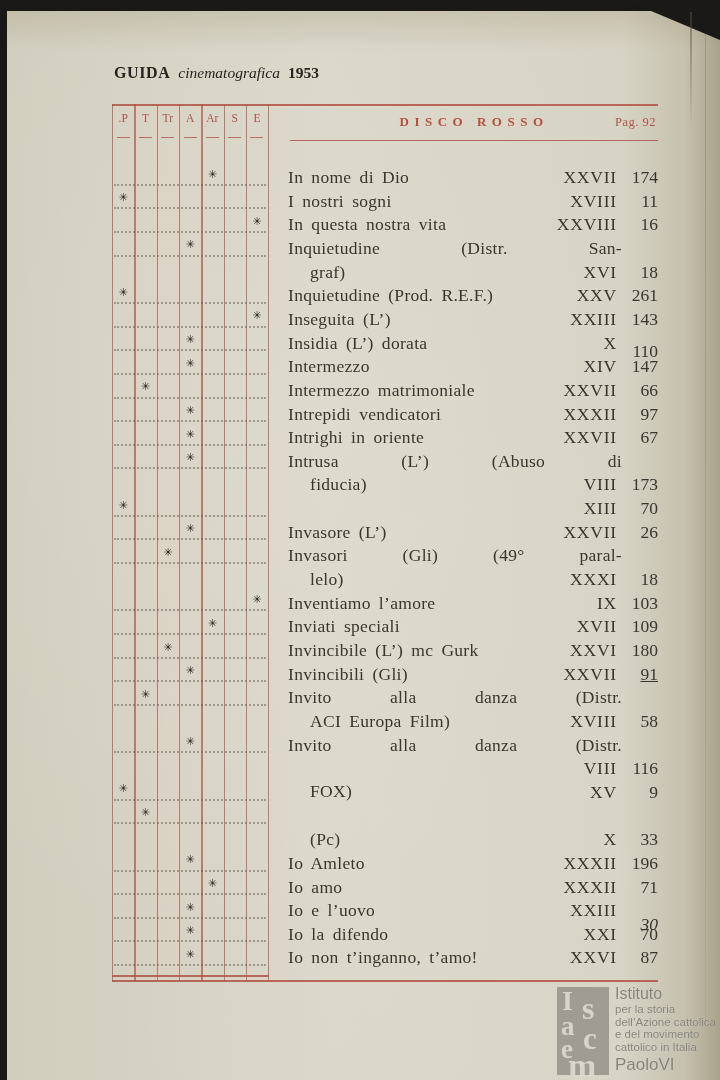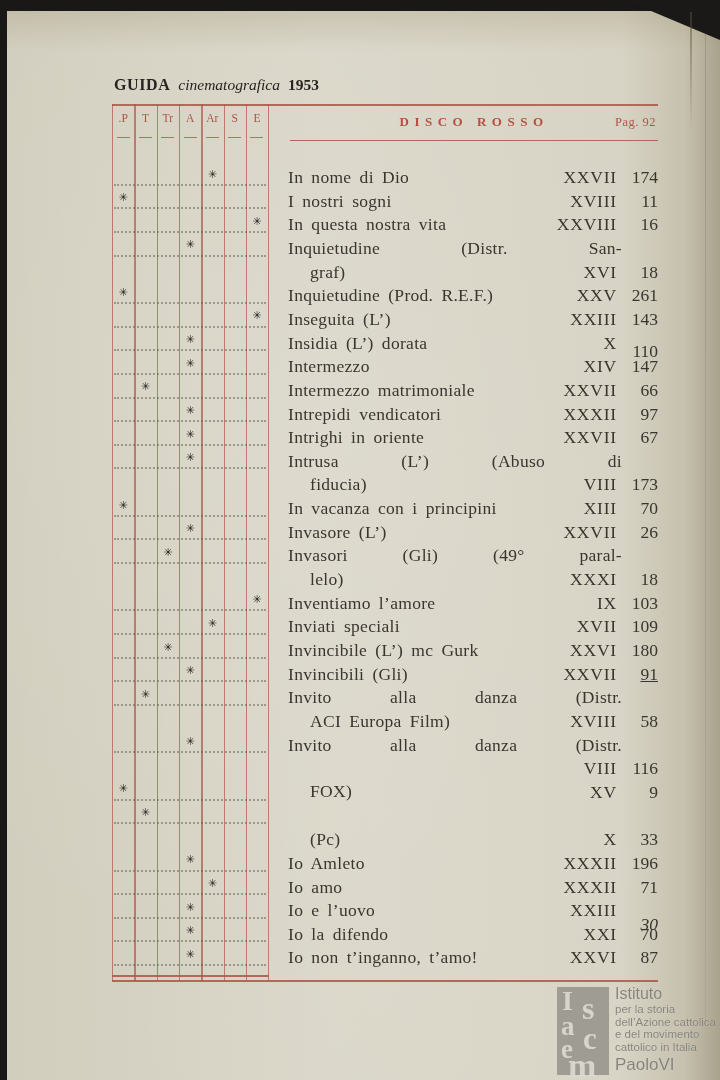--- a/index.html
+++ b/index.html
@@ -15,21 +15,21 @@
   .paper-topshade{position:absolute;left:7px;top:11px;right:0;height:40px;
     background:linear-gradient(to bottom,rgba(150,135,100,0.25),rgba(150,135,100,0));}
   .corner-dark{position:absolute;top:0;right:0;width:95px;height:40px;background:#1b1917;
     clip-path:polygon(0 0,100% 0,100% 100%);}
   .fold-crease{position:absolute;right:28px;top:12px;width:2px;height:118px;
     background:linear-gradient(to bottom,rgba(88,76,58,0.55),rgba(88,76,58,0));}
   .edge-line{position:absolute;right:14px;top:34px;width:1px;height:990px;
     background:linear-gradient(to bottom,rgba(120,108,86,0.35),rgba(120,108,86,0.12));}
 
   
-  .book-title{position:absolute;left:114px;top:64px;color:#262320;white-space:nowrap;margin-top:12px;}
+  .book-title{position:absolute;left:114px;top:64px;color:#262320;white-space:nowrap;}
   .bt-guida{font-weight:bold;font-size:16px;letter-spacing:0.6px;}
   .bt-cine{font-style:italic;font-size:15.5px;margin-left:8px;}
   .bt-year{font-weight:bold;font-size:15.5px;margin-left:8px;}
 
   
   .tbl{position:absolute;left:112px;top:104px;width:546px;height:880px;}
   .rl{position:absolute;background:rgba(176,84,70,0.85);}
   .tbl-top{left:0;top:0;width:546px;height:1.6px;}
   .hdr-underline{left:178px;top:36px;width:368px;height:1.4px;}
   .bline1{left:0;top:871px;width:157px;height:2px;}
@@ -176,21 +176,20 @@
       <div class="vol" style="top: 322.15px;">XXVII</div>
       <div class="pg" style="top: 322.15px;">67</div>
       <div class="leader" style="top: 363.45px;"></div>
       <div class="star" style="left: 71.05px; top: 347.3px;">✳</div>
       <div class="tline just" style="top: 345.8px;">Intrusa (L’) (Abuso di</div>
       <div class="tline cont" style="top: 369.45px;">fiducia)</div>
       <div class="vol" style="top: 369.45px;">VIII</div>
       <div class="pg" style="top: 369.45px;">173</div>
       <div class="leader" style="top: 410.75px;"></div>
       <div class="star" style="left: 4.15px; top: 394.6px;">✳</div>
-      <div class="tline" style="top: 393.1px;">In vacanza con i principini</div>
       <div class="vol" style="top: 393.1px;">XIII</div>
       <div class="pg" style="top: 393.1px;">70</div>
       <div class="leader" style="top: 434.4px;"></div>
       <div class="star" style="left: 71.05px; top: 418.25px;">✳</div>
       <div class="tline" style="top: 416.75px;">Invasore (L’)</div>
       <div class="vol" style="top: 416.75px;">XXVII</div>
       <div class="pg" style="top: 416.75px;">26</div>
       <div class="leader" style="top: 458.05px;"></div>
       <div class="star" style="left: 48.75px; top: 441.9px;">✳</div>
       <div class="tline just" style="top: 440.4px;">Invasori (Gli) (49° paral-</div>

